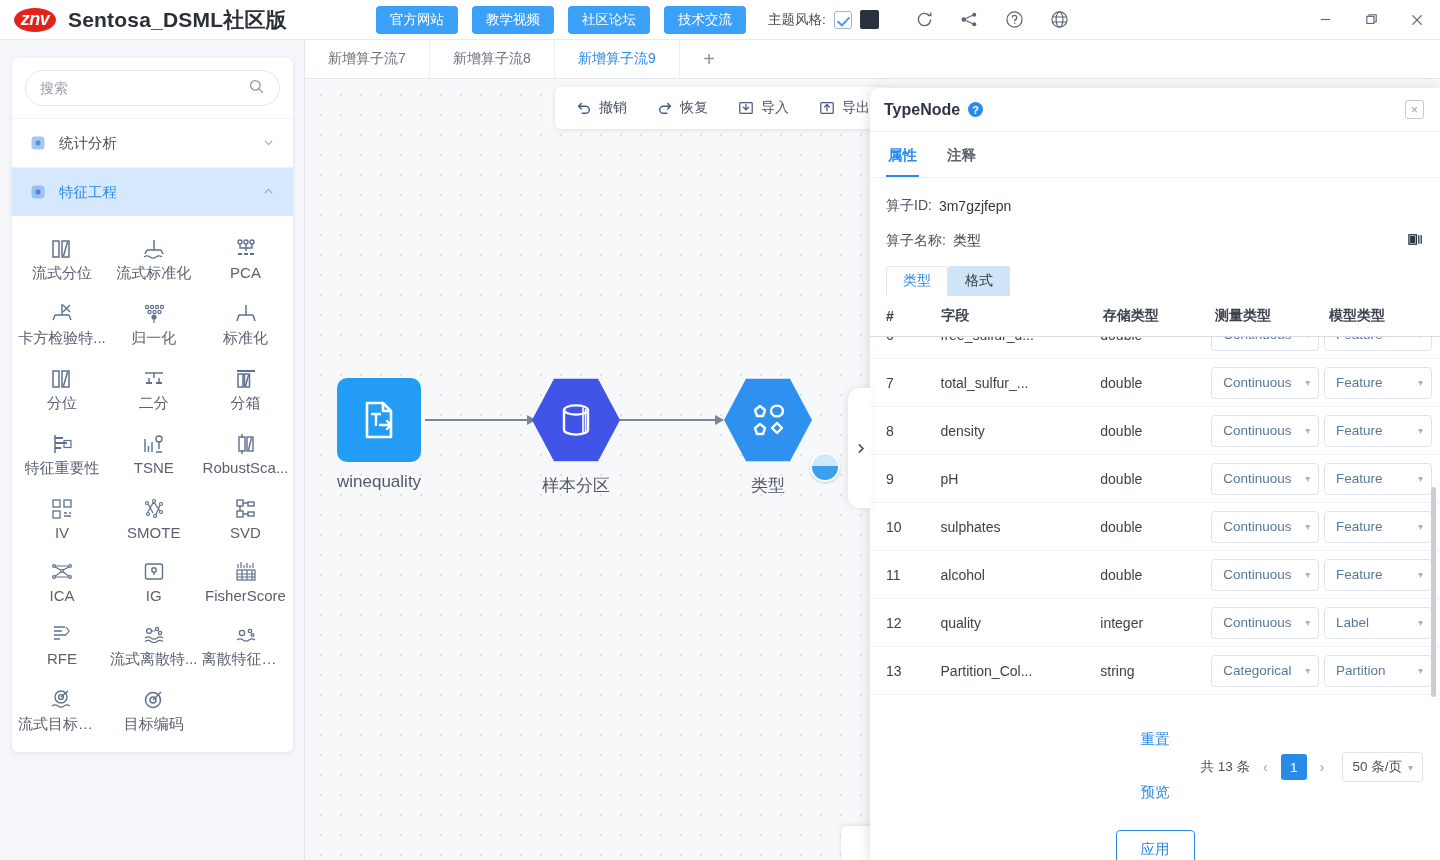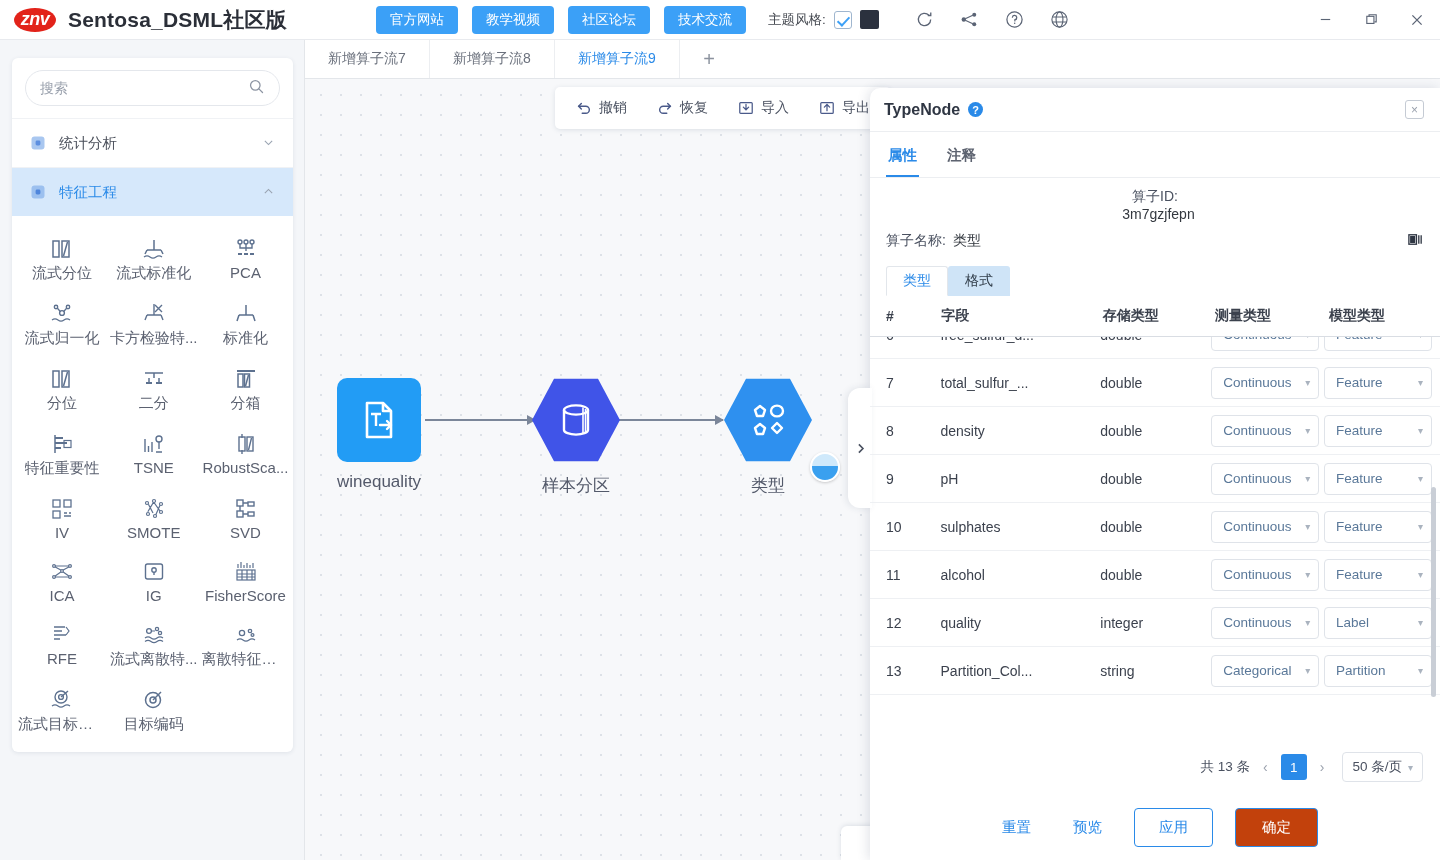--- a/index.html
+++ b/index.html
@@ -240,21 +240,21 @@
   .pg-cur {
     width: 26px; height: 26px; background: #2a8ae8; color: #fff; border-radius: 3px;
     display: flex; align-items: center; justify-content: center; font-size: 13.5px; cursor: pointer;
   }
   .pg-size {
     height: 30px; border: 1px solid #dfe3e9; border-radius: 4px; display: flex;
     align-items: center; gap: 6px; padding: 0 9px; margin-left: 5px; cursor: pointer;
     color: #4a5160;
   }
   .panel-foot {
-    height: 66px; display: flex; align-items: center; justify-content: center; gap: 22px;
+    height: 66px; display: flex; align-items: center; justify-content: center; gap: 22px; flex-direction: column;
   }
   .lnk-btn { color: #2a8ae8; font-size: 14.5px; cursor: pointer; padding: 6px 10px; }
   .out-btn {
     color: #2a8ae8; font-size: 14.5px; border: 1px solid #2a8ae8; border-radius: 4px;
     padding: 9px 24px; cursor: pointer; background: #fff;
   }
   .pri-btn {
     color: #fff; font-size: 14.5px; background: #c2410c; border: 1px solid #2a8ae8;
     border-radius: 4px; padding: 9px 26px; cursor: pointer;
   }
@@ -405,37 +405,41 @@
               <circle cx="19" cy="6" r="2"></circle>
               <path d="M7 8v4h12V8M13 8v4M13 12v3"></path>
               <path d="M5 18h4M11 18h4M17 18h4" stroke-width="2"></path>
             </svg>
           </span>
         <span class="op-label">PCA</span>
       </div>
       <div class="op-item">
         <span class="op-icon">
             <svg width="26" height="26" viewBox="0 0 26 26" fill="none" stroke="currentColor" stroke-width="1.4">
-              <circle cx="7" cy="6" r="1.7"></circle>
-              <circle cx="19" cy="6" r="1.7"></circle>
-              <circle cx="13" cy="12" r="2.4"></circle>
-              <path d="M8.4 7.2l3 3.4M17.6 7.2l-3 3.4"></path>
-              <path d="M3 19c2-1.5 4-1.5 6 0s4 1.5 6 0 4-1.5 6 0" stroke-width="1.2"></path>
-            </svg>
-          </span>
-        <span class="op-label">流式归一化</span>
-      </div>
-      <div class="op-item">
-        <span class="op-icon">
-            <svg width="26" height="26" viewBox="0 0 26 26" fill="none" stroke="currentColor" stroke-width="1.4">
               <path d="M13 3v11M6 14h14M6 14l-2 5M20 14l2 5"></path>
               <path d="M14 4l7 7M21 4l-7 7"></path>
             </svg>
           </span>
         <span class="op-label">卡方检验特...</span>
+      </div>
+      <div class="op-item">
+        <span class="op-icon">
+            <svg width="26" height="26" viewBox="0 0 26 26" fill="none" stroke="currentColor" stroke-width="1.2">
+              <circle cx="6" cy="6" r="1.6"></circle>
+              <circle cx="11" cy="6" r="1.6"></circle>
+              <circle cx="16" cy="6" r="1.6"></circle>
+              <circle cx="21" cy="6" r="1.6"></circle>
+              <circle cx="8.5" cy="11" r="1.6"></circle>
+              <circle cx="13.5" cy="11" r="1.6"></circle>
+              <circle cx="18.5" cy="11" r="1.6"></circle>
+              <circle cx="13" cy="16" r="2" fill="currentColor"></circle>
+              <path d="M13 18v4"></path>
+            </svg>
+          </span>
+        <span class="op-label">归一化</span>
       </div>
       <div class="op-item">
         <span class="op-icon">
             <svg width="26" height="26" viewBox="0 0 26 26" fill="none" stroke="currentColor" stroke-width="1.5">
               <path d="M13 4v10M6 14h14M6 14l-2 6M20 14l2 6"></path>
             </svg>
           </span>
         <span class="op-label">标准化</span>
       </div>
       <div class="op-item">
@@ -720,21 +724,21 @@
     <span class="panel-title">TypeNode</span>
     <span class="help-dot">?</span>
     <span class="panel-close">×</span>
   </div>
 
   <div class="panel-tabs">
     <div class="ptab active">属性</div>
     <div class="ptab">注释</div>
   </div>
 
-  <div class="meta-row" style="margin-top:10px;flex-direction:column;">
+  <div class="meta-row" style="margin-top:10px;">
     <span class="k">算子ID:</span>
     <span class="v">3m7gzjfepn</span>
   </div>
 
   <div class="meta-row">
     <span class="k">算子名称:</span>
     <span class="v">类型</span>
     <span class="copy-ico">
       <svg width="17" height="17" viewBox="0 0 18 18" fill="none" stroke="currentColor" stroke-width="1.4">
         <rect x="2" y="4" width="8" height="10"></rect>

